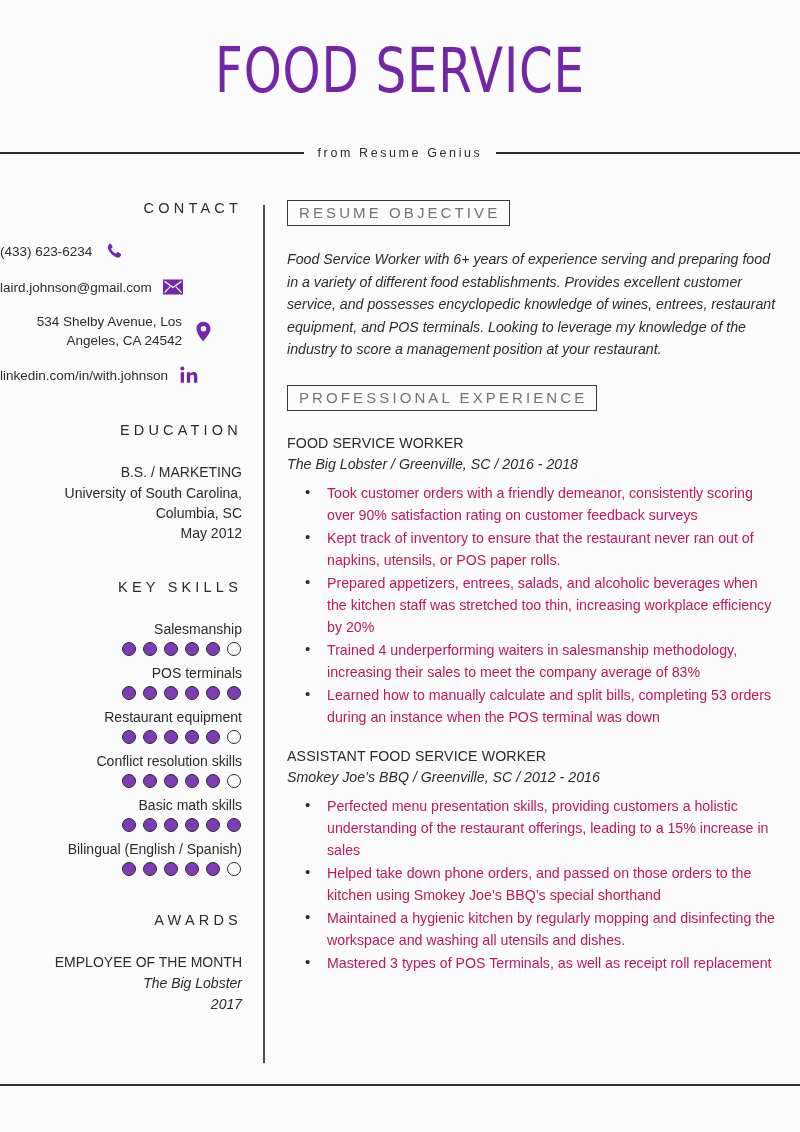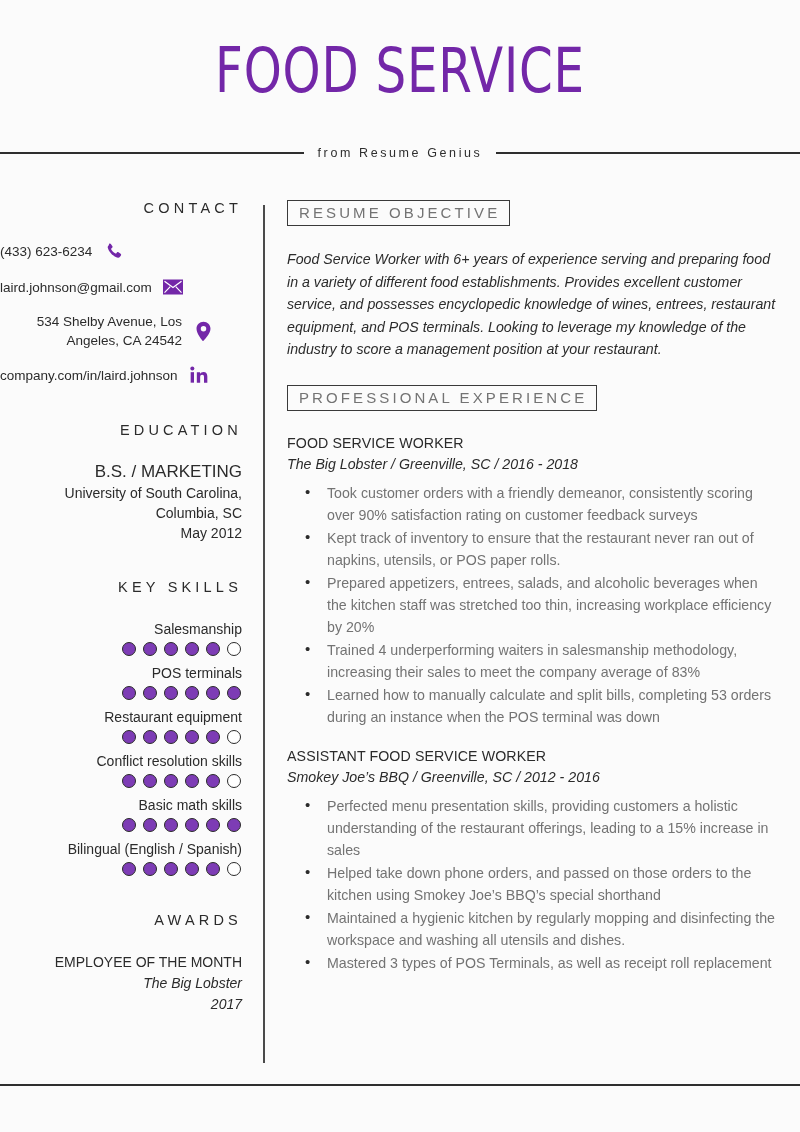--- a/index.html
+++ b/index.html
@@ -121,21 +121,21 @@
     height: 22px;
     display: flex;
     align-items: center;
     justify-content: center;
     color: #7327A8;
   }
   .contact-icon svg { display: block; }
 
   .edu-block { padding-right: 3px; }
   .edu-degree {
-    font-size: 17px;
+    font-size: 14px;
     color: #2b2b2b;
     line-height: 20px;
     margin-bottom: 1px;
   }
   .edu-school, .edu-date {
     font-size: 14px;
     color: #2b2b2b;
     line-height: 20px;
   }
 
@@ -224,21 +224,21 @@
   }
   ul.bullets {
     margin: 0;
     padding: 0 0 0 38px;
     list-style: none;
   }
   ul.bullets li {
     position: relative;
     font-size: 14.2px;
     line-height: 22px;
-    color: #737373;
+    color: #be185d;
     margin-bottom: 1px;
     padding-left: 2px;
   }
   ul.bullets li::before {
     content: "\2022";
     position: absolute;
     left: -20px;
     top: -1px;
     font-size: 15px;
     color: #2b2b2b;
@@ -301,21 +301,21 @@
           <div class="contact-text">534 Shelby Avenue, Los Angeles, CA 24542</div>
           <div class="contact-icon">
             <svg width="17" height="21" viewBox="0 0 18 22" fill="#7327A8">
               <path d="M9 0.6C4.9 0.6 1.6 3.9 1.6 8c0 5.3 6.2 12.6 6.5 12.9.25.3.55.3.8 0 .3-.3 7.5-7.6 7.5-12.9 0-4.1-3.3-7.4-7.4-7.4z"></path>
               <circle cx="9" cy="8" r="2.9" fill="#fbfbfb"></circle>
             </svg>
           </div>
         </div>
 
         <div class="contact-row">
-          <div class="contact-text">company.com/in/laird.johnson</div>
+          <div class="contact-text">linkedin.com/in/with.johnson</div>
           <div class="contact-icon">
             <svg width="20" height="20" viewBox="0 0 24 24" fill="#7327A8">
               <rect x="2" y="8.6" width="4" height="12.6"></rect>
               <circle cx="4" cy="4.3" r="2.4"></circle>
               <path d="M9.4 8.6h3.9v1.9c.65-1.2 2.1-2.2 4.1-2.2 3.3 0 4.6 2 4.6 5.5v7.4h-4v-6.7c0-1.9-.7-2.9-2.2-2.9-1.45 0-2.4 1-2.4 2.9v6.7h-4V8.6z"></path>
             </svg>
           </div>
         </div>
 
       </div>

